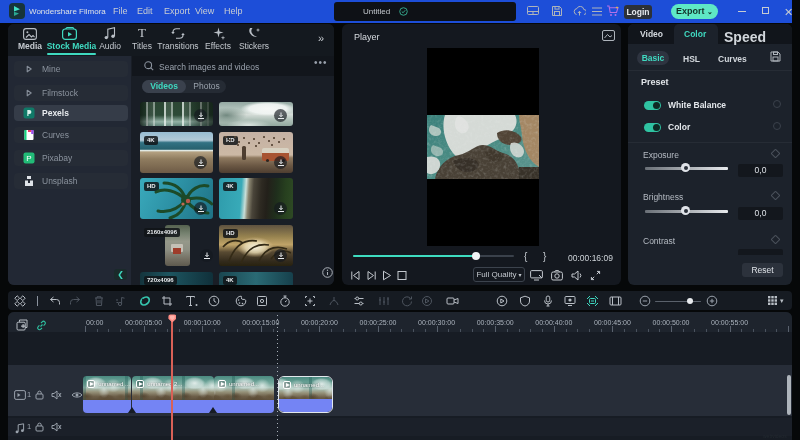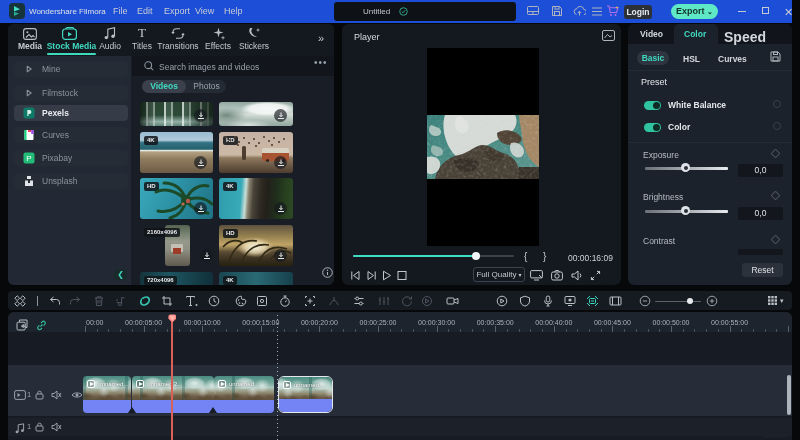--- a/index.html
+++ b/index.html
@@ -405,21 +405,21 @@
 
     <div class="abs" style="left:9px;top:27px;width:32px;height:14px;background:#2e3440;border-radius:8px;color:#3fd9c0;font-weight:bold;font-size:8.5px;text-align:center;line-height:14px;">Basic</div>
     <div class="abs" style="left:55px;top:30px;font-size:8.5px;color:#d2d7dc;font-weight:bold;">HSL</div>
     <div class="abs" style="left:90px;top:30px;font-size:8.5px;color:#d2d7dc;font-weight:bold;">Curves</div>
     <svg class="abs" style="left:142px;top:27px;" width="11" height="11" viewBox="0 0 11 11">
           <path d="M1 1 h7 l2 2 v7 h-9 z" fill="none" stroke="#aeb4bb"></path>
           <rect x="3" y="6" width="5" height="4" fill="none" stroke="#aeb4bb"></rect>
           <rect x="3.5" y="1" width="4" height="2.5" fill="none" stroke="#aeb4bb"></rect>
         </svg>
     <div class="abs" style="left:0;top:46px;width:164px;height:1px;background:#262c35;"></div>
-    <div class="abs" style="left:13px;top:53px;font-size:9px;color:#e2e6ea;font-weight:normal;">Preset</div>
+    <div class="abs" style="left:13px;top:53px;font-size:9px;color:#e2e6ea;font-weight:bold;">Preset</div>
 
     <div class="abs" style="left:16px;top:77px;width:17px;height:9px;background:#2fc3a2;border-radius:5px;">
           <div class="abs" style="left:9px;top:1px;width:7px;height:7px;background:#0e2a24;border-radius:50%;"></div>
         </div>
     <div class="abs" style="left:40px;top:76px;font-size:8.5px;color:#e2e6ea;font-weight:bold;">White Balance</div>
     <div class="abs" style="left:145px;top:76px;width:8px;height:8px;border:1px solid #3a414b;border-radius:50%;"></div>
     <div class="abs" style="left:16px;top:99px;width:17px;height:9px;background:#2fc3a2;border-radius:5px;">
           <div class="abs" style="left:9px;top:1px;width:7px;height:7px;background:#0e2a24;border-radius:50%;"></div>
         </div>
     <div class="abs" style="left:40px;top:98px;font-size:8.5px;color:#e2e6ea;font-weight:bold;">Color</div>

